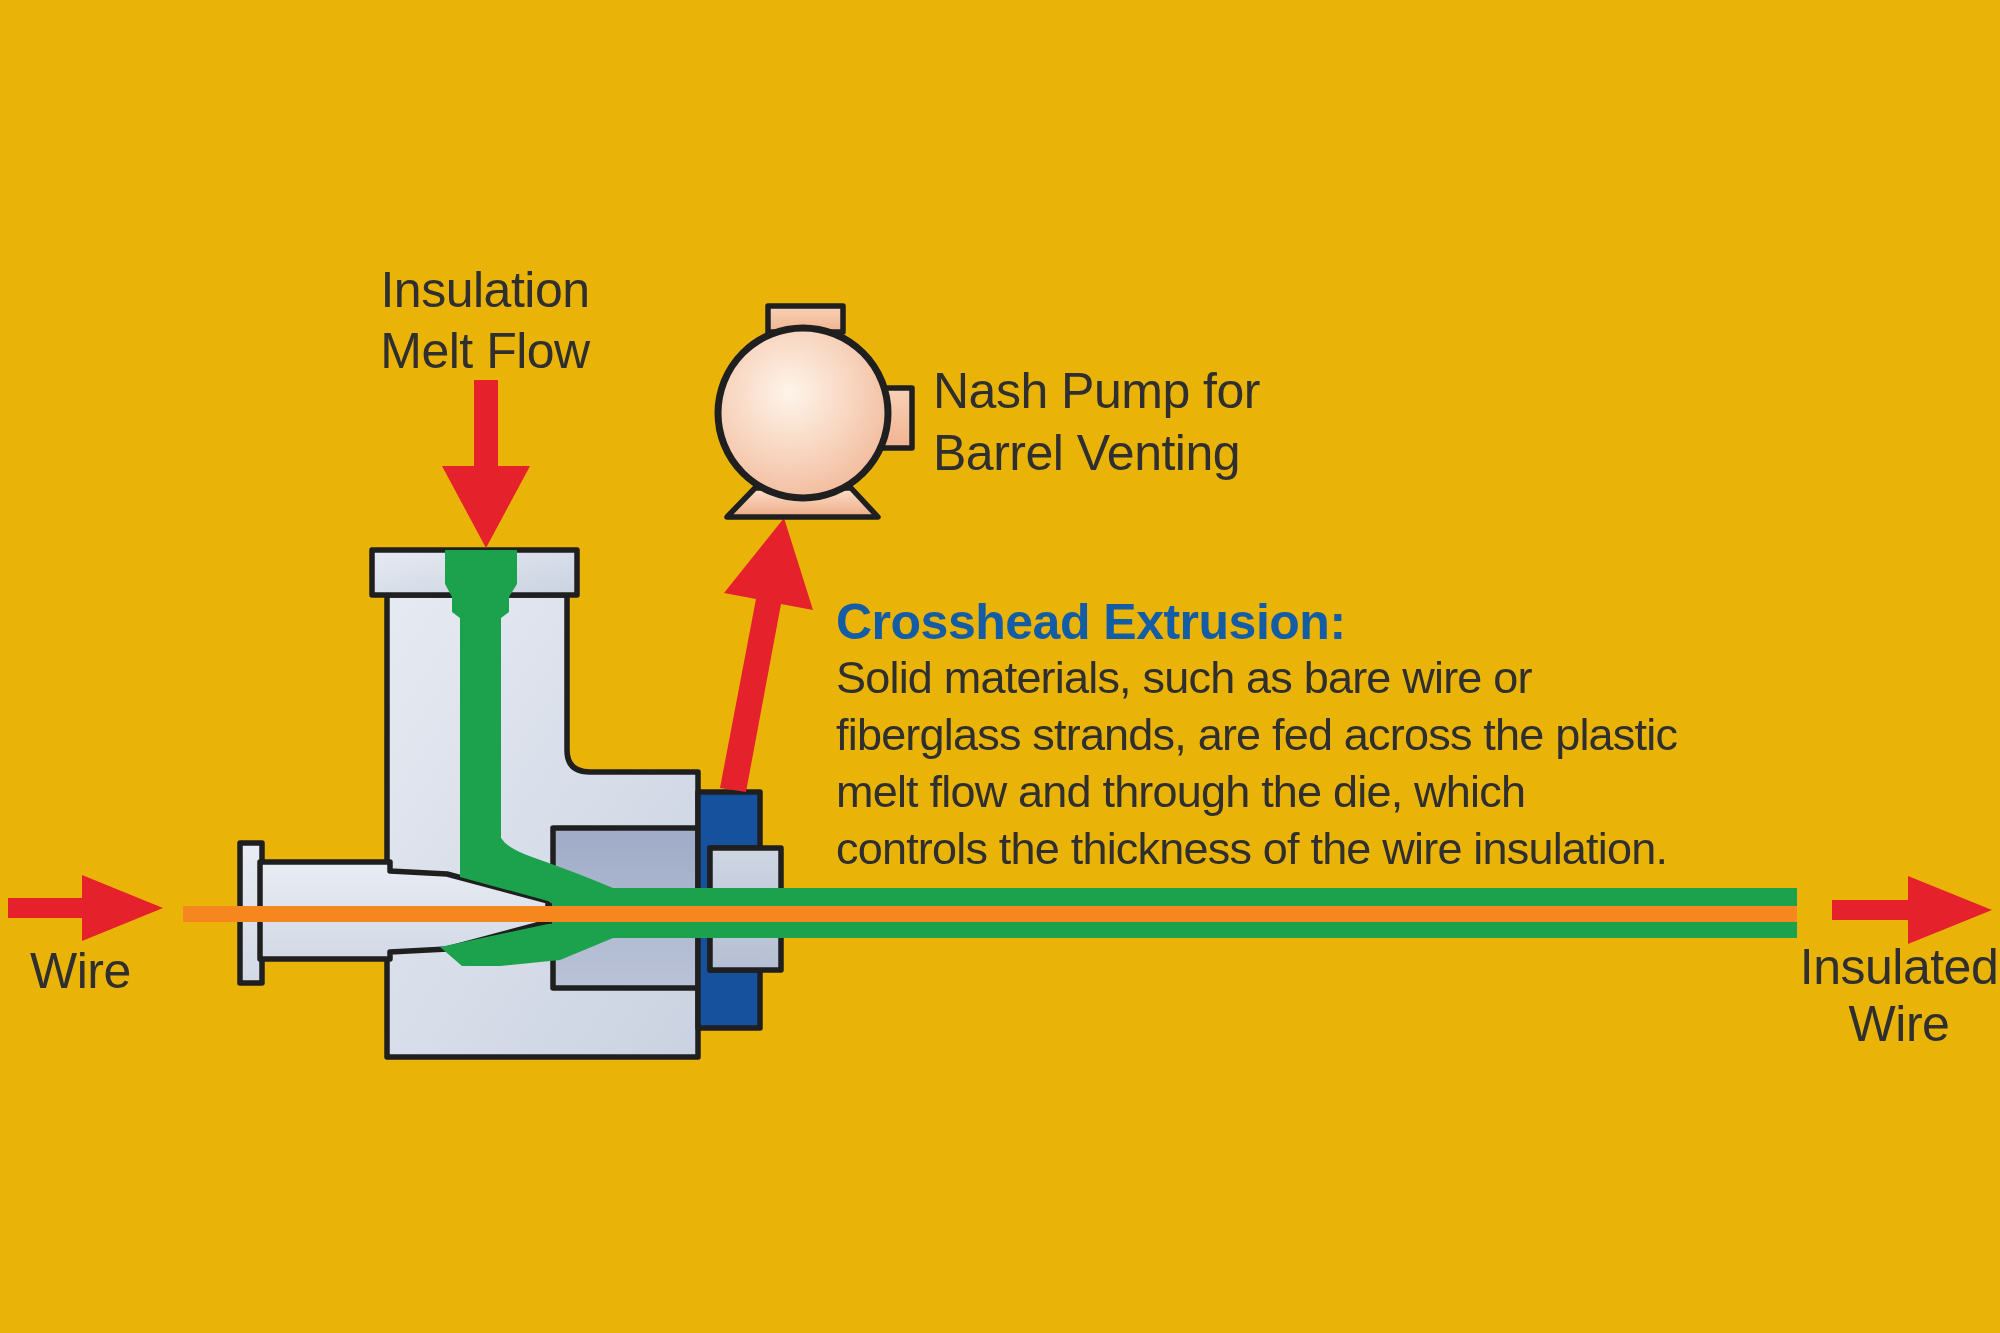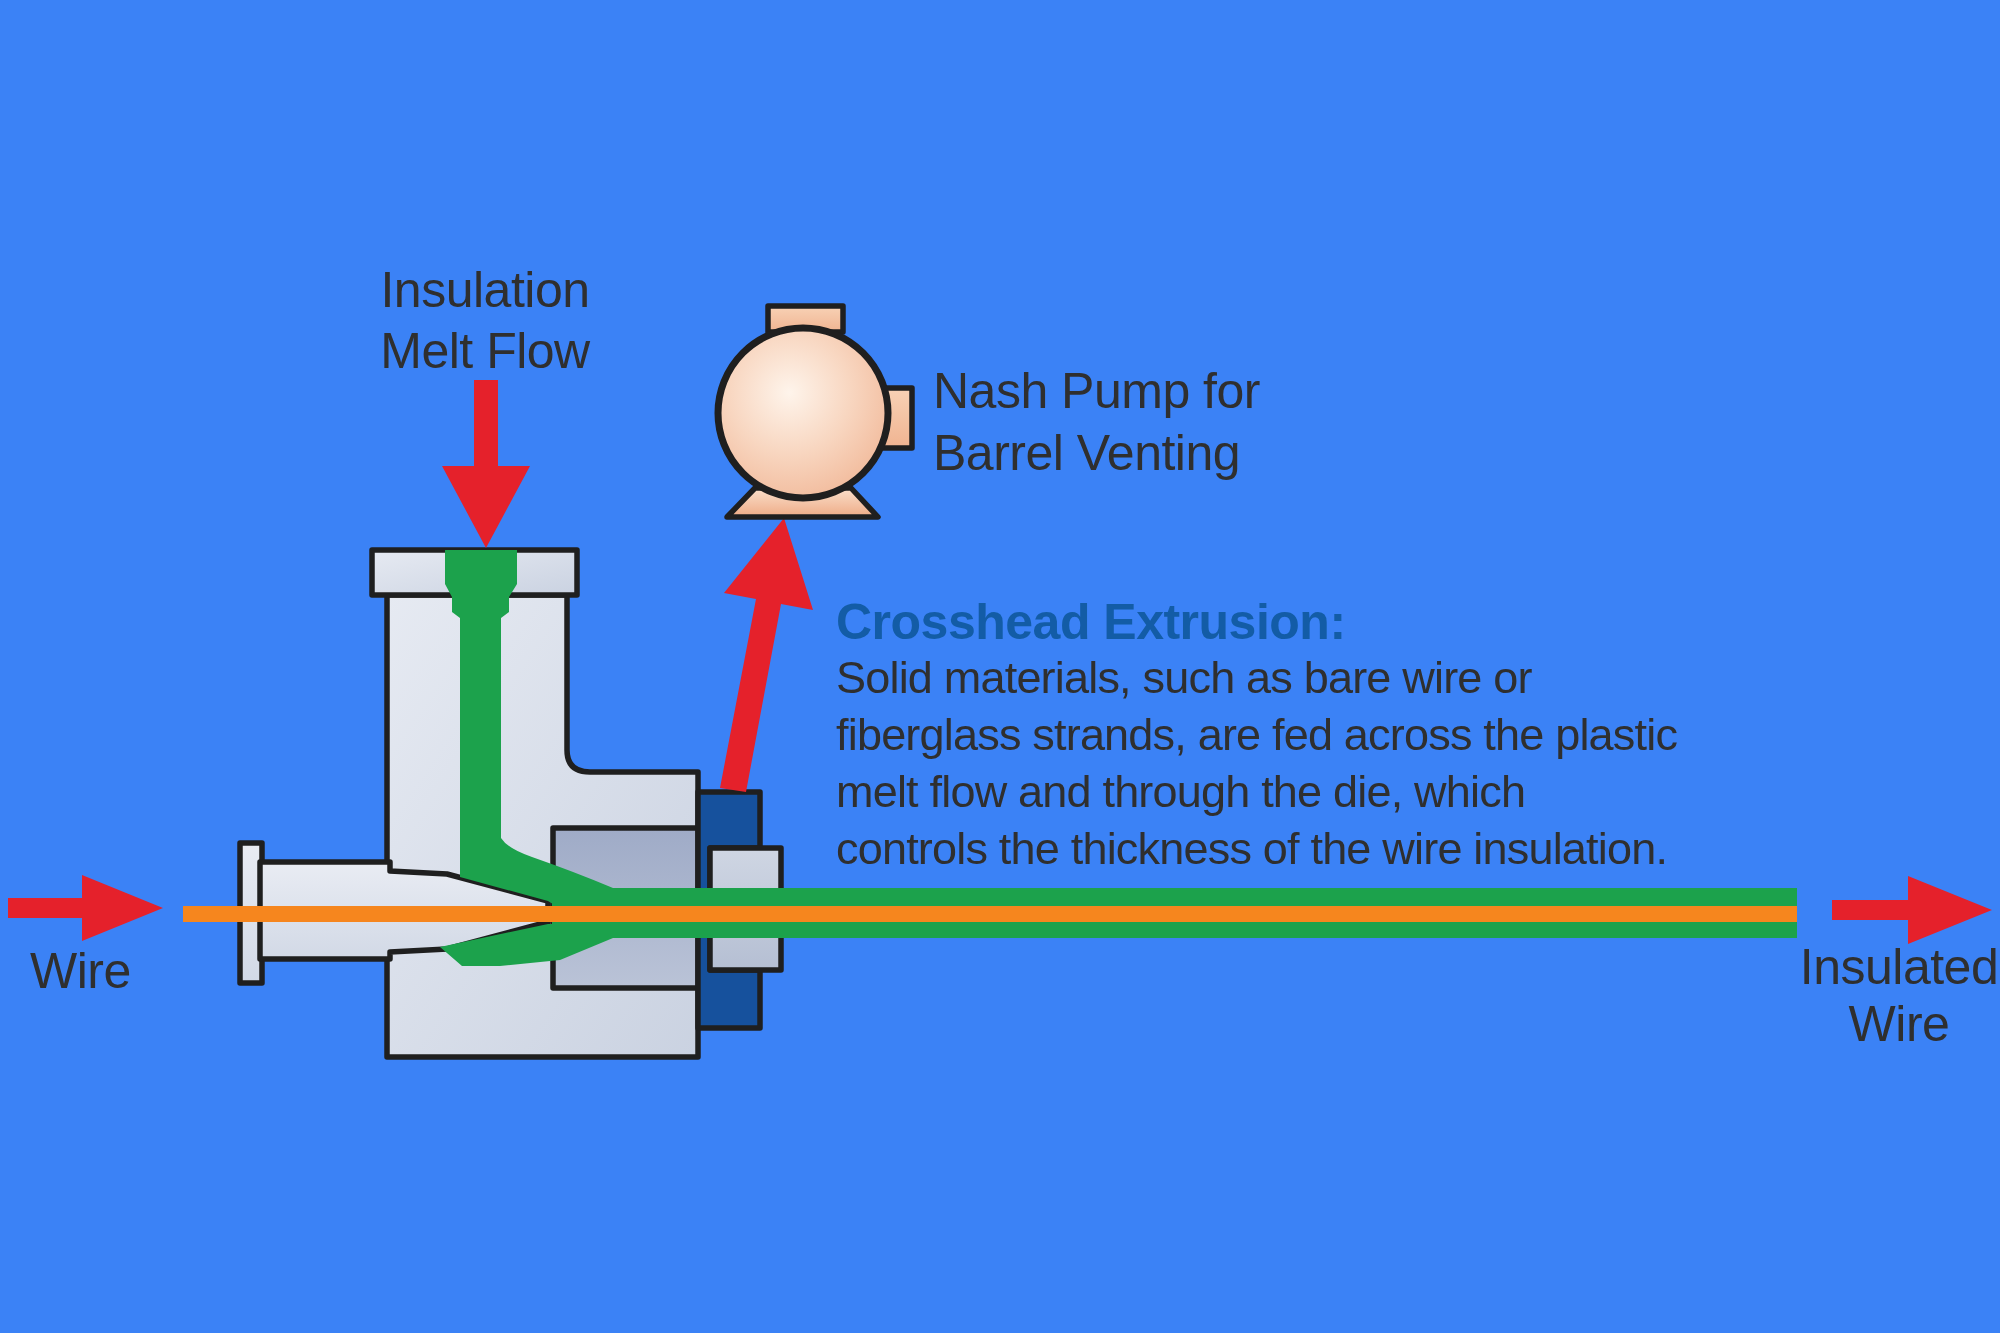--- a/index.html
+++ b/index.html
@@ -5,21 +5,21 @@
   html, body {
     margin: 0;
     padding: 0;
     background: #ffffff;
     font-family: "Liberation Sans", sans-serif;
   }
   .stage {
     width: 2000px;
     height: 1333px;
     position: relative;
-    background: #3b82f6;
+    background: #eab308;
     overflow: hidden;
   }
   svg { display: block; }
   text {
     font-family: "Liberation Sans", sans-serif;
     fill: #2F2F2F;
   }
   .label { font-size: 50px; letter-spacing: -0.5px; }
   .para  { font-size: 45px; letter-spacing: -0.8px; }
   .heading { font-size: 50px; font-weight: bold; fill: #135CA6; letter-spacing: -0.5px; }

